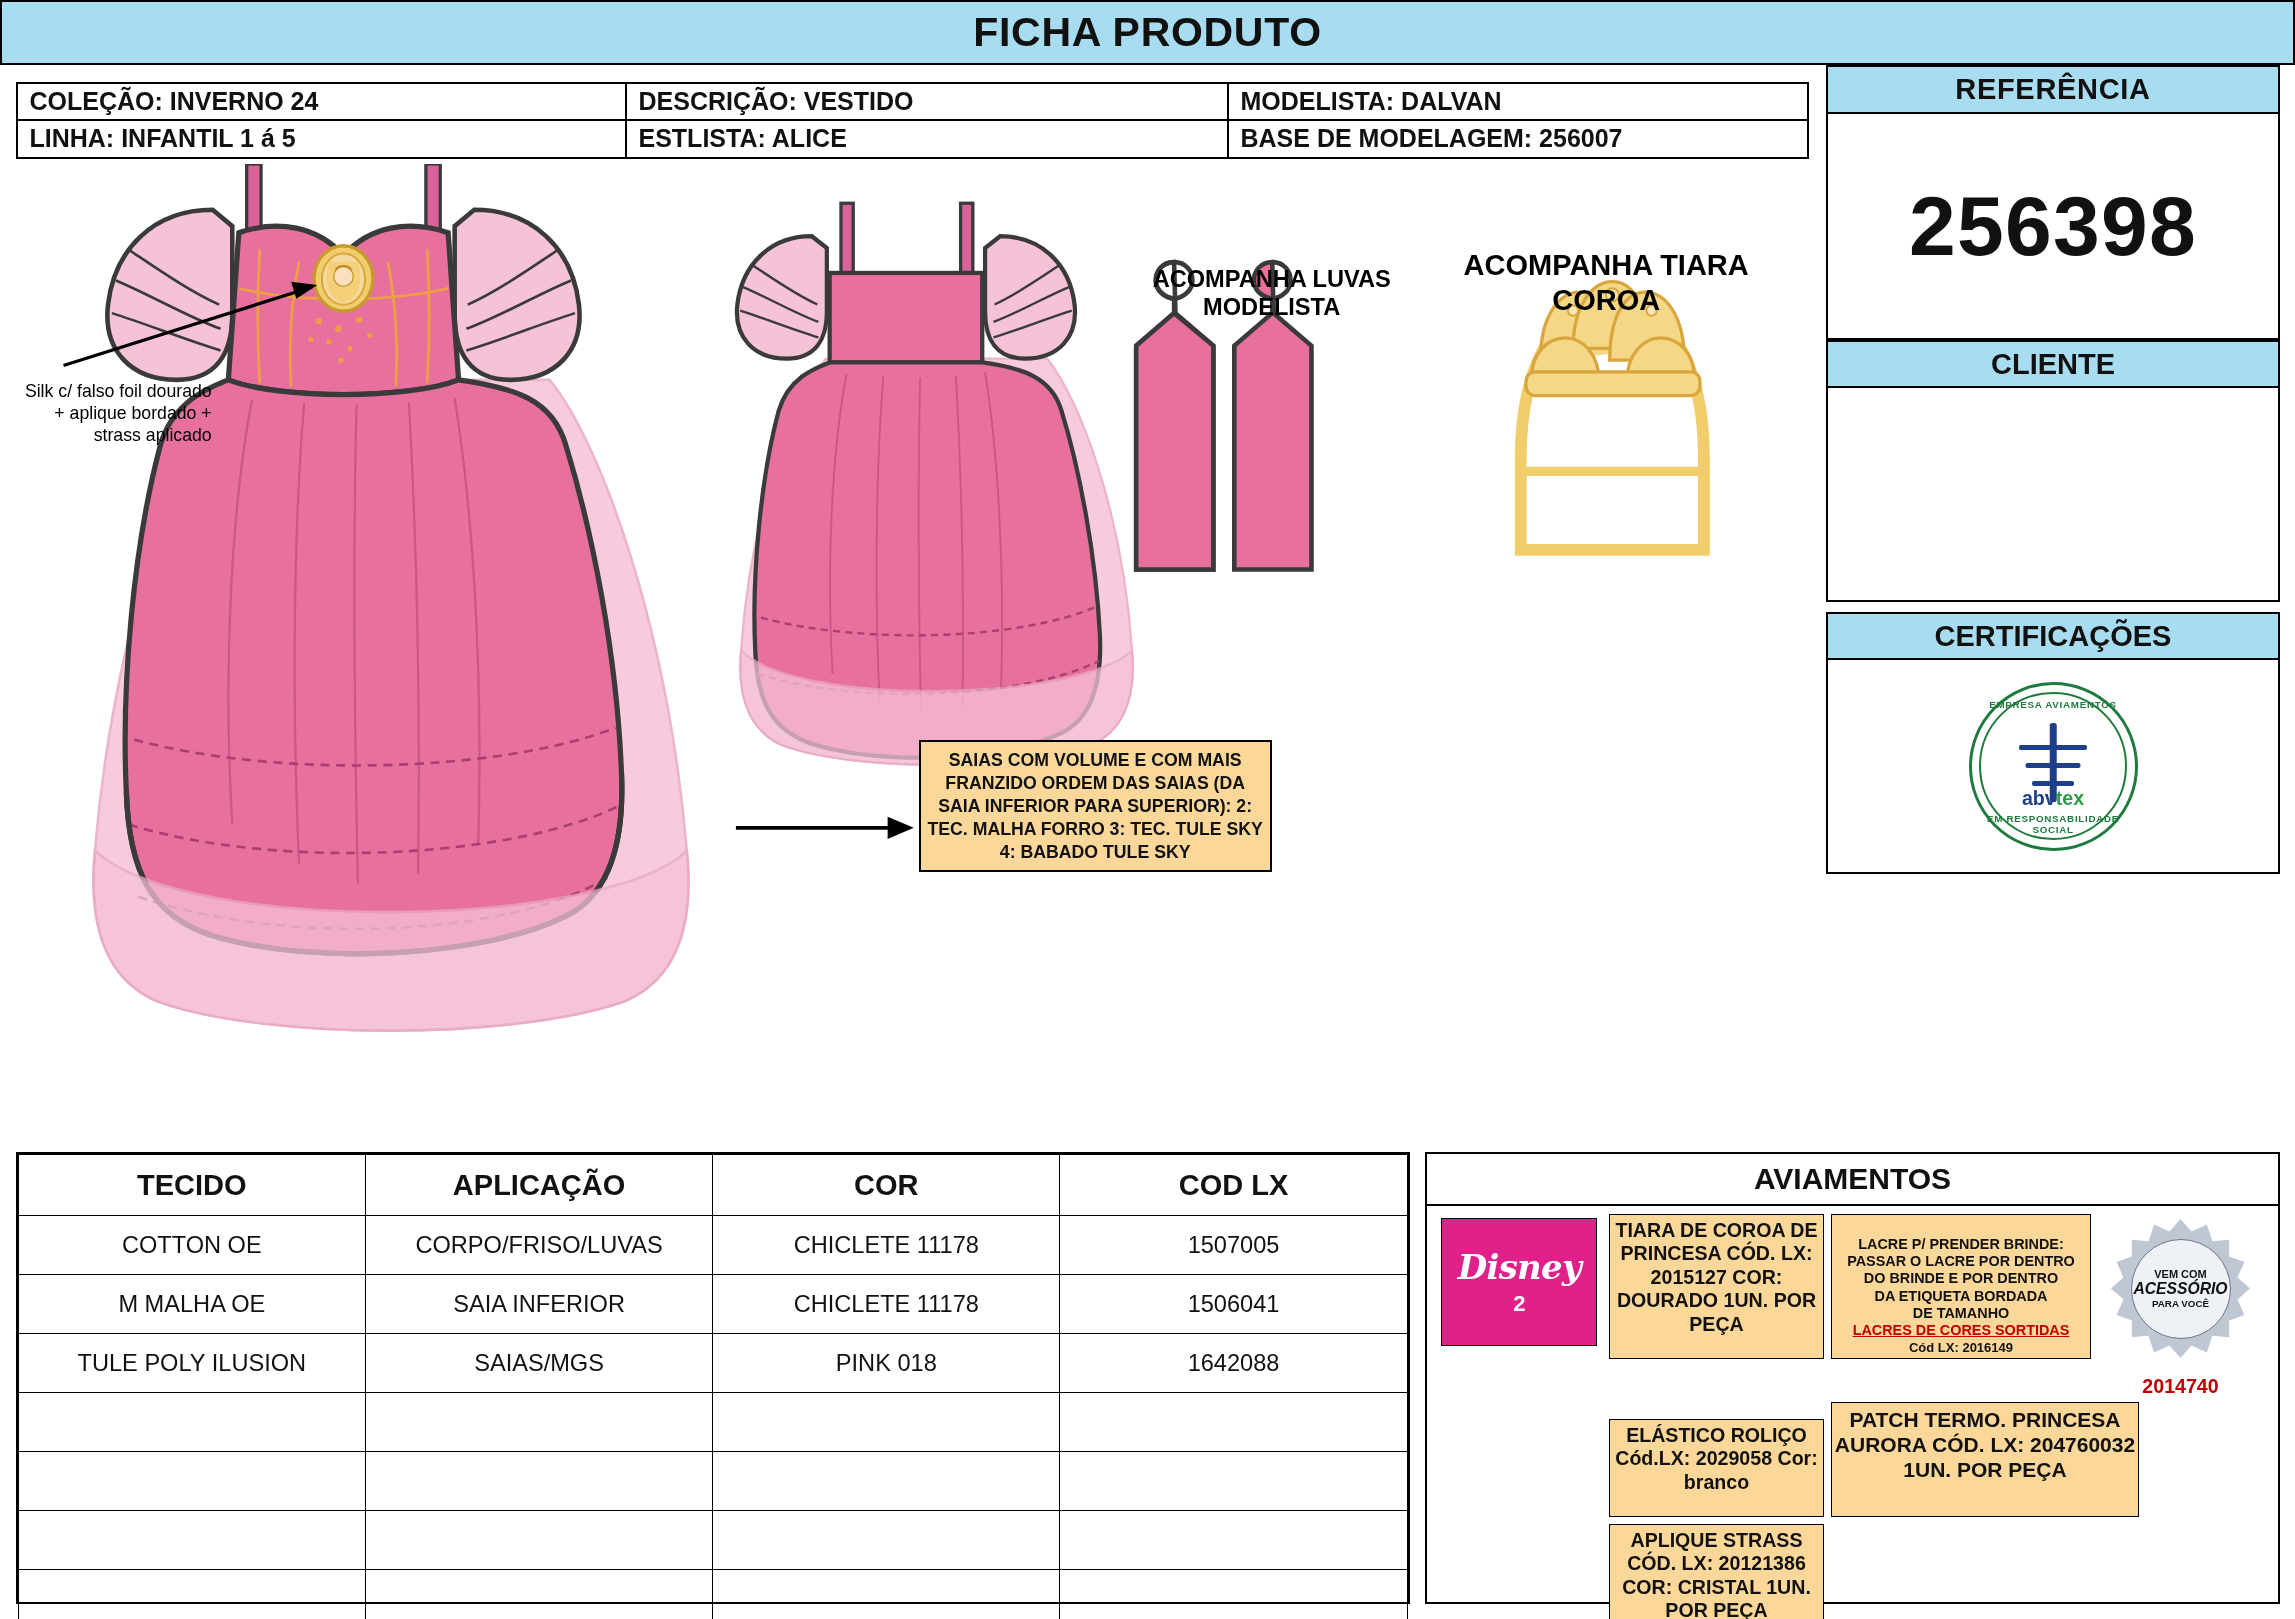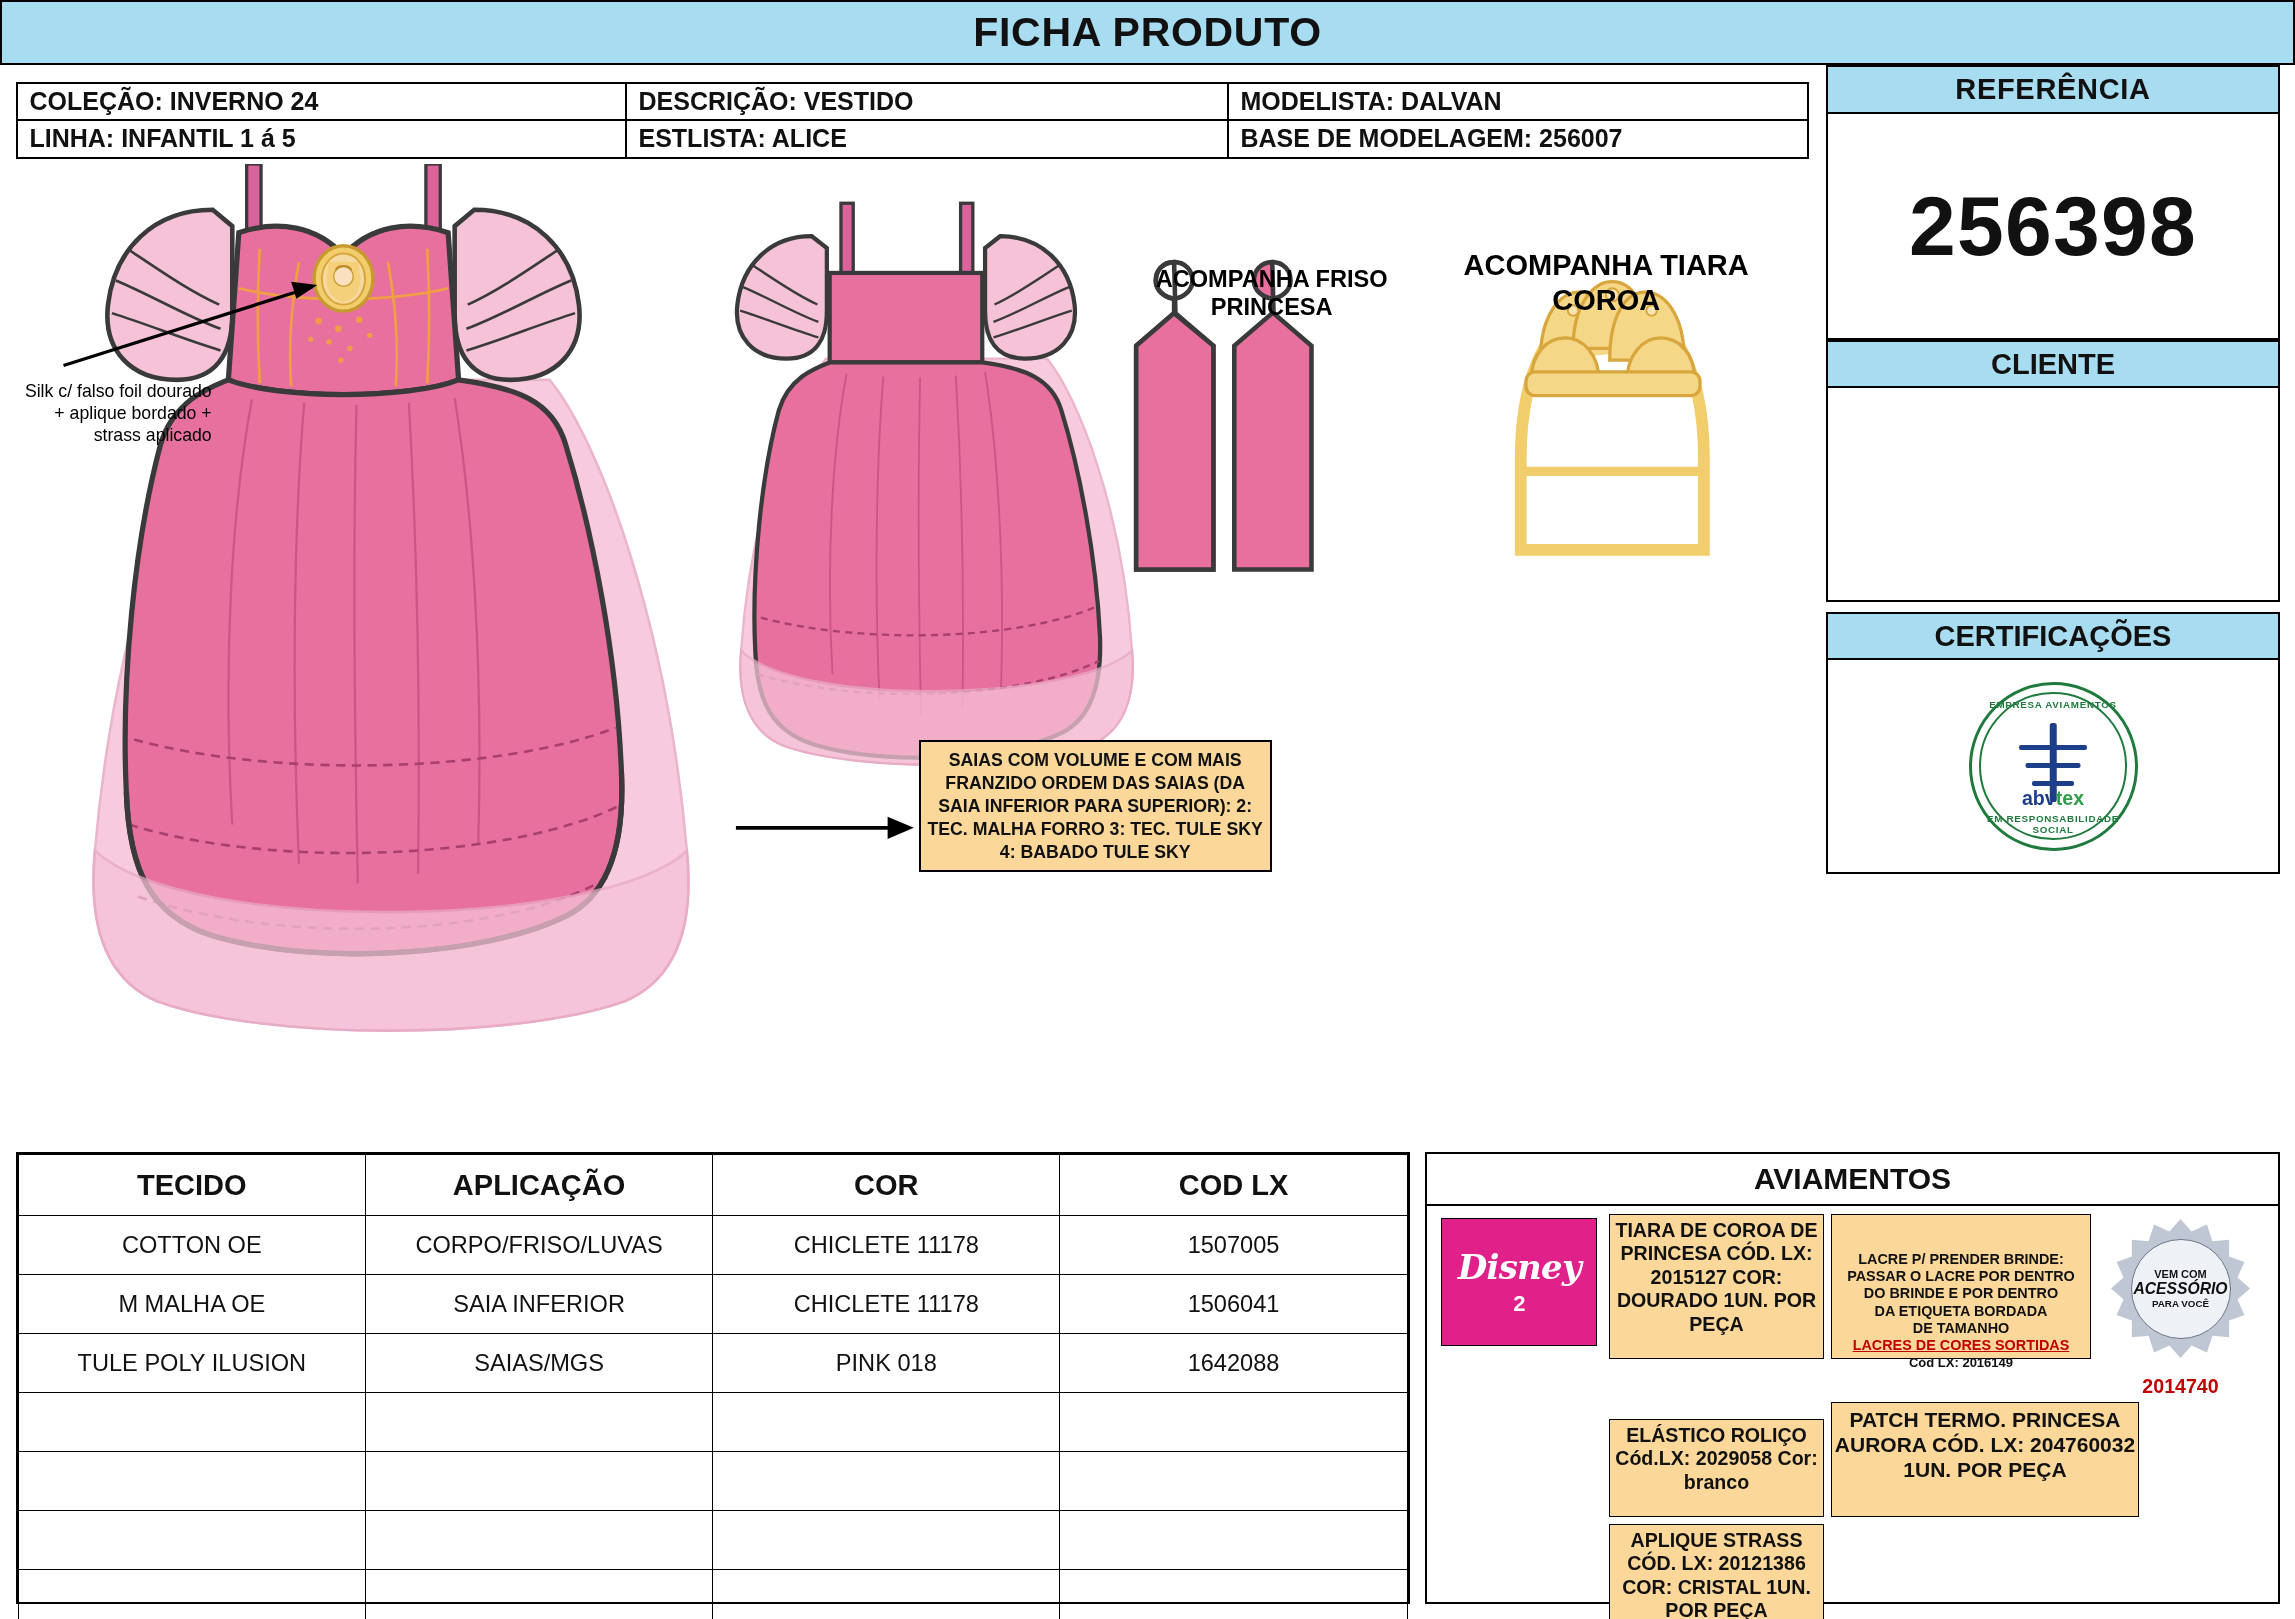--- a/index.html
+++ b/index.html
@@ -153,21 +153,21 @@
     color:#fff;font-family:"DejaVu Serif", serif;font-style:italic;
     font-size:34px;font-weight:bold;letter-spacing:-0.7px;
   }
   .disney .num{color:#fff;font-size:22px;font-weight:bold;margin-top:3.9px;}
 
   .box-y{
     position:absolute;background:#fbd79a;border:1.3px solid #000;box-sizing:border-box;
     text-align:center;font-weight:bold;line-height:1.2;padding:3.9px 2.6px;
   }
   .b-tiara{left:182px;top:7.9px;width:215px;height:145px;font-size:19.6px;}
-  .b-lacre{left:404px;top:7.9px;width:260px;height:145px;font-size:14.4px;padding-top:36px;}
+  .b-lacre{left:404px;top:7.9px;width:260px;height:145px;font-size:14.4px;padding-top:21px;}
   .b-elast{left:182px;top:213px;width:215px;height:98px;font-size:19.6px;}
   .b-patch{left:404px;top:196px;width:308px;height:115px;font-size:21px;}
   .b-aplq{left:182px;top:318px;width:215px;height:116px;font-size:19.6px;}
   .red{color:#c00000;}
   .small{font-size:13px;font-weight:bold;}
 
   .acess{
     position:absolute;left:684px;top:13px;width:139px;height:139px;
   }
   .acess .star{
@@ -391,21 +391,21 @@
         <polygon points="460,185 420,180 428,206" fill="#000" stroke="none"></polygon>
       </g>
 
       <g stroke="#000" stroke-width="6" fill="none">
         <line x1="1100" y1="1015" x2="1350" y2="1015"></line>
         <polygon points="1372,1015 1332,998 1332,1032" fill="#000" stroke="none"></polygon>
       </g>
     </svg>
 
     <div class="callout-left">Silk c/ falso foil dourado + aplique bordado + strass aplicado</div>
-    <div class="acc-label acc-gloves-lbl">ACOMPANHA FRISO PRINCESA</div>
+    <div class="acc-label acc-gloves-lbl">ACOMPANHA LUVAS MODELISTA</div>
     <div class="acc-label acc-tiara-lbl">ACOMPANHA TIARA COROA</div>
     <div class="note-box">SAIAS COM VOLUME E COM MAIS FRANZIDO ORDEM DAS SAIAS (DA SAIA INFERIOR PARA SUPERIOR): 2: TEC. MALHA FORRO 3: TEC. TULE SKY 4: BABADO TULE SKY</div>
   </div>
 
   <div class="tecido">
     <table>
       <thead>
         <tr>
           <th>TECIDO</th>
           <th>APLICAÇÃO</th>

